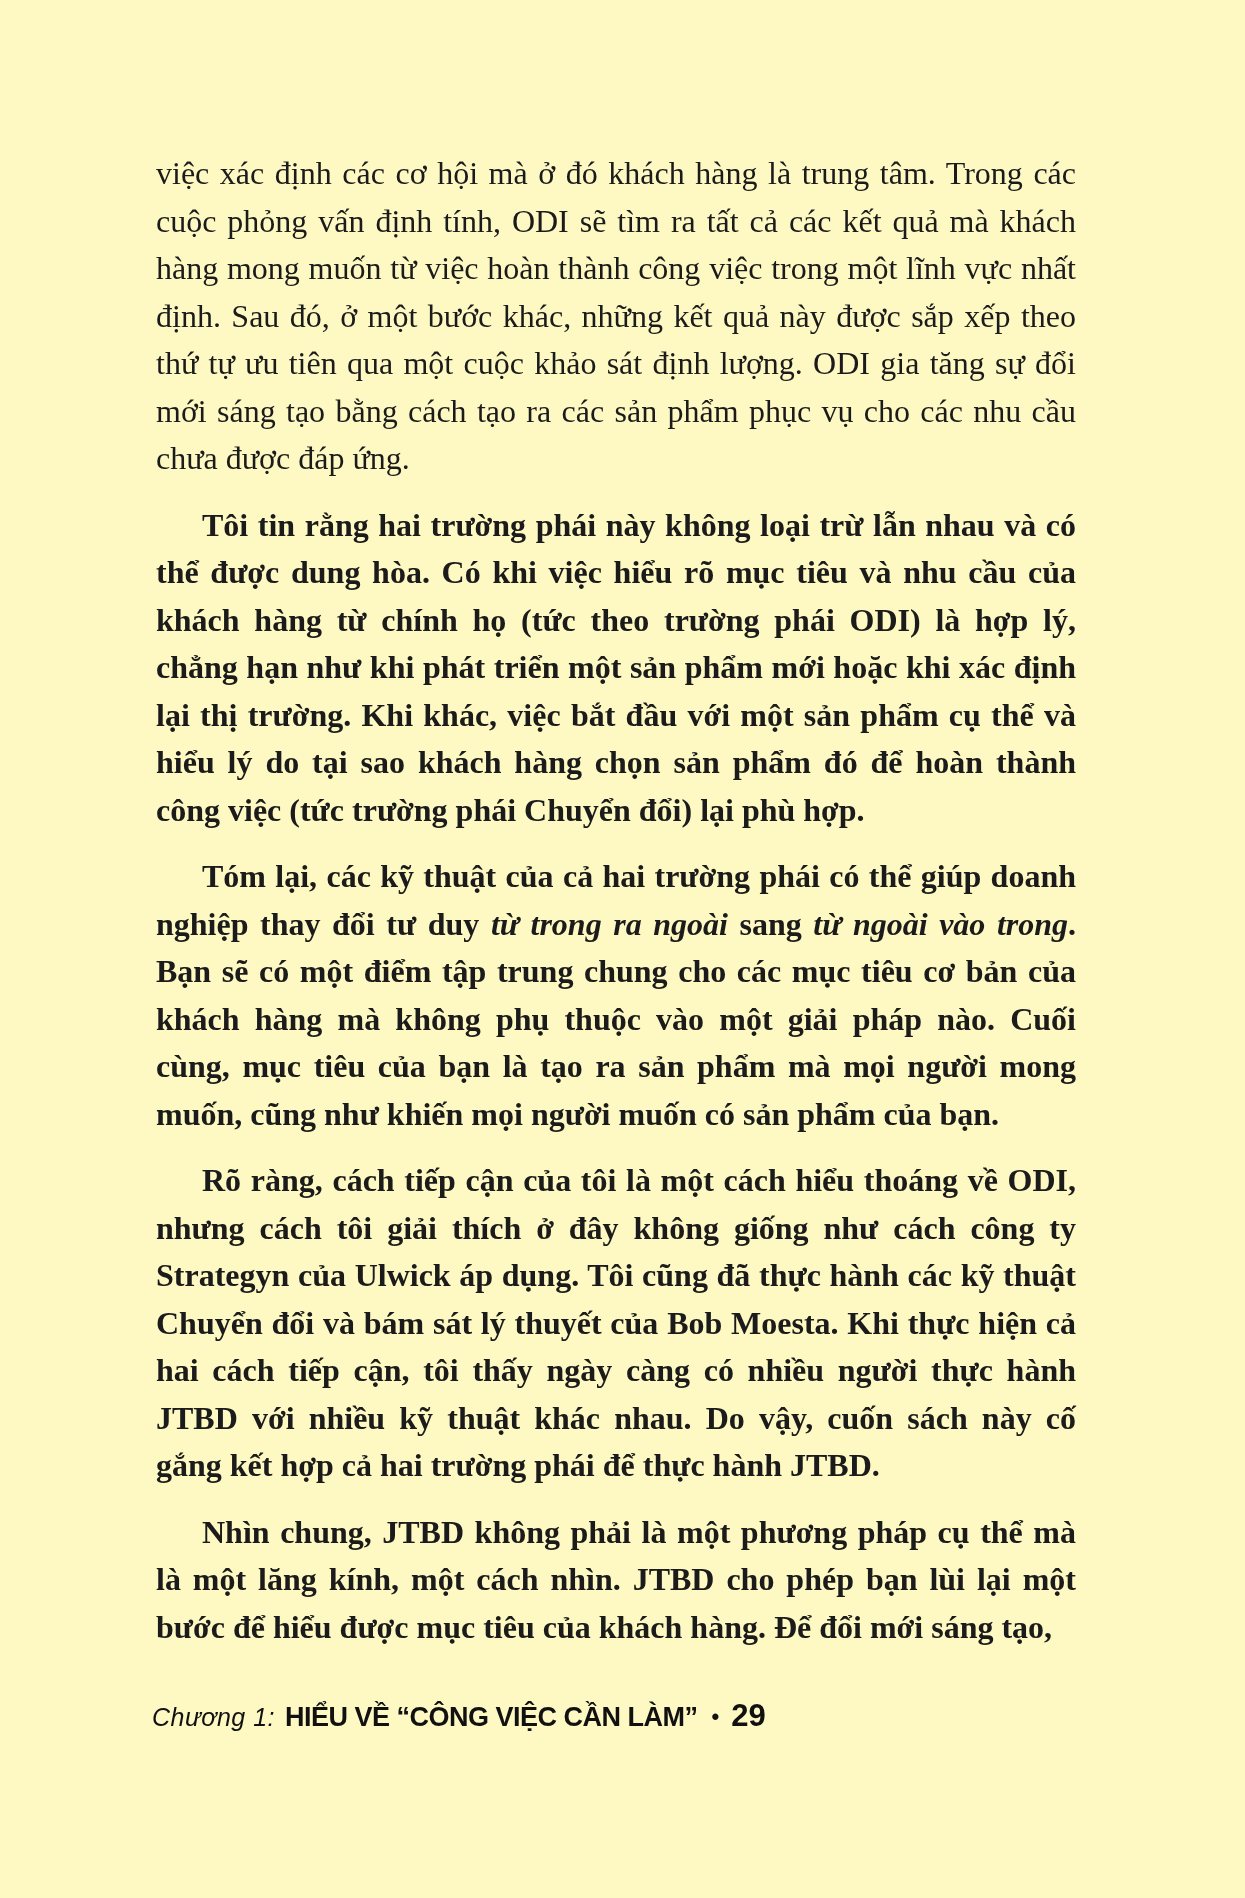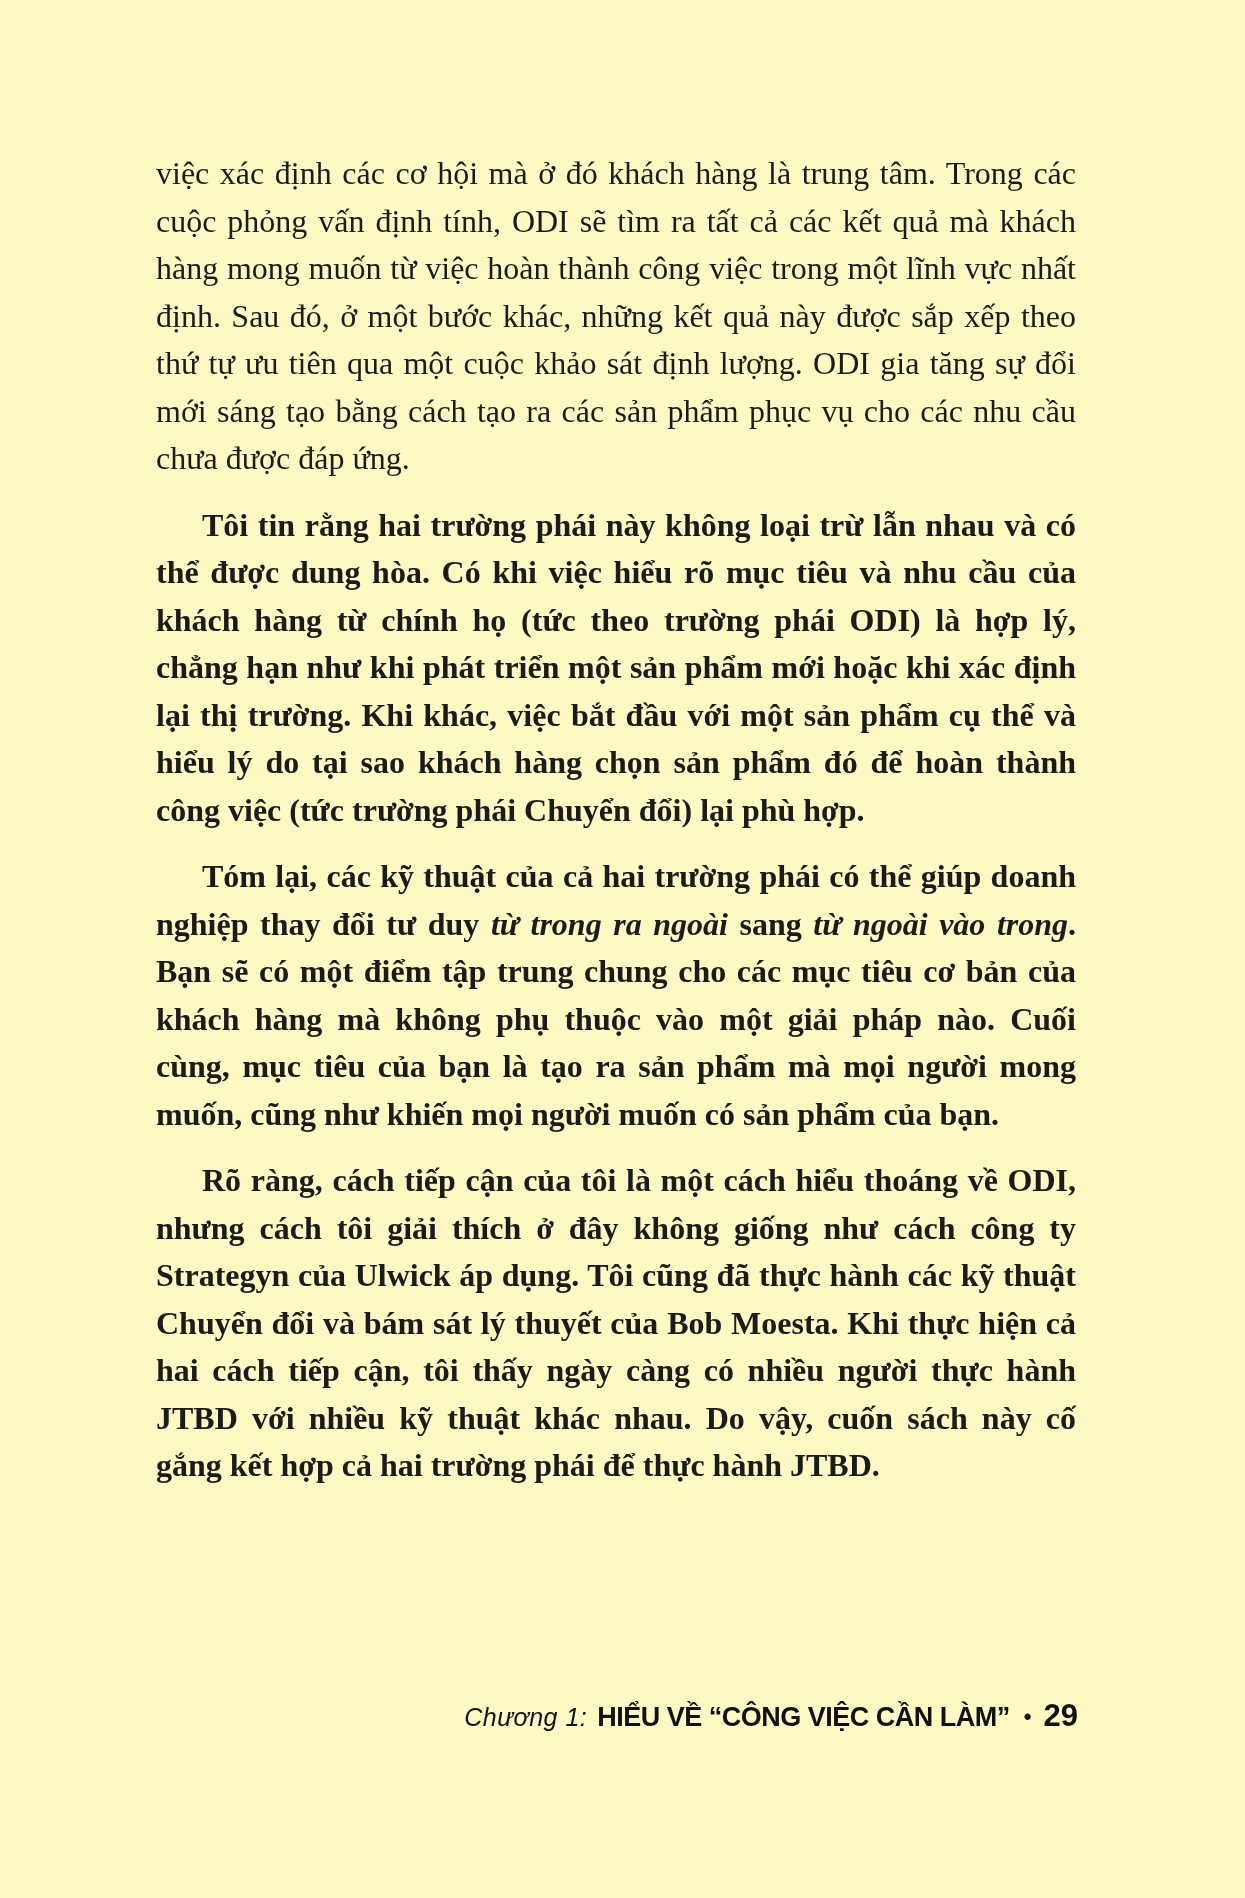--- a/index.html
+++ b/index.html
@@ -33,23 +33,23 @@
   .body-text p.indent {
     text-indent: 46px;
     font-weight: bold;
   }
   .body-text .em {
     font-style: italic;
   }
   .running-footer {
     position: absolute;
     top: 1698px;
-    left: 158px;
+    left: 152px;
     width: 920px;
-    text-align: right;
+    text-align: left;
     white-space: nowrap;
     font-family: "Liberation Sans", "DejaVu Sans", sans-serif;
     color: #111111;
   }
   .chapter-label {
     font-style: italic;
     font-weight: 400;
     font-size: 25px;
     letter-spacing: 0.5px;
     margin-right: 10px;
@@ -73,19 +73,20 @@
 </head>
 <body>
 
 <div class="page">
 
   <main class="body-text" id="body-text">
       <p><span>việc xác định các cơ hội mà ở đó khách hàng là trung tâm. Trong các cuộc phỏng vấn định tính, ODI sẽ tìm ra tất cả các kết quả mà khách hàng mong muốn từ việc hoàn thành công việc trong một lĩnh vực nhất định. Sau đó, ở một bước khác, những kết quả này được sắp xếp theo thứ tự ưu tiên qua một cuộc khảo sát định lượng. ODI gia tăng sự đổi mới sáng tạo bằng cách tạo ra các sản phẩm phục vụ cho các nhu cầu chưa được đáp ứng.</span></p>
       <p class="indent"><span>Tôi tin rằng hai trường phái này không loại trừ lẫn nhau và có thể được dung hòa. Có khi việc hiểu rõ mục tiêu và nhu cầu của khách hàng từ chính họ (tức theo trường phái ODI) là hợp lý, chẳng hạn như khi phát triển một sản phẩm mới hoặc khi xác định lại thị trường. Khi khác, việc bắt đầu với một sản phẩm cụ thể và hiểu lý do tại sao khách hàng chọn sản phẩm đó để hoàn thành công việc (tức trường phái Chuyển đổi) lại phù hợp.</span></p>
       <p class="indent"><span>Tóm lại, các kỹ thuật của cả hai trường phái có thể giúp doanh nghiệp thay đổi tư duy </span><span class="em">từ trong ra ngoài</span><span> sang </span><span class="em">từ ngoài vào trong</span><span>. Bạn sẽ có một điểm tập trung chung cho các mục tiêu cơ bản của khách hàng mà không phụ thuộc vào một giải pháp nào. Cuối cùng, mục tiêu của bạn là tạo ra sản phẩm mà mọi người mong muốn, cũng như khiến mọi người muốn có sản phẩm của bạn.</span></p>
       <p class="indent"><span>Rõ ràng, cách tiếp cận của tôi là một cách hiểu thoáng về ODI, nhưng cách tôi giải thích ở đây không giống như cách công ty Strategyn của Ulwick áp dụng. Tôi cũng đã thực hành các kỹ thuật Chuyển đổi và bám sát lý thuyết của Bob Moesta. Khi thực hiện cả hai cách tiếp cận, tôi thấy ngày càng có nhiều người thực hành JTBD với nhiều kỹ thuật khác nhau. Do vậy, cuốn sách này cố gắng kết hợp cả hai trường phái để thực hành JTBD.</span></p>
+      <p class="indent"><span>Nhìn chung, JTBD không phải là một phương pháp cụ thể mà là một lăng kính, một cách nhìn. JTBD cho phép bạn lùi lại một bước để hiểu được mục tiêu của khách hàng. Để đổi mới sáng tạo,</span></p>
     </main>
 
   <footer class="running-footer">
     <span class="chapter-label">Chương 1:</span><span class="chapter-title">HIỂU VỀ “CÔNG VIỆC CẦN LÀM”</span><span class="separator">•</span><span class="page-number">29</span>
   </footer>
 
 </div>
 
 </body></html>

